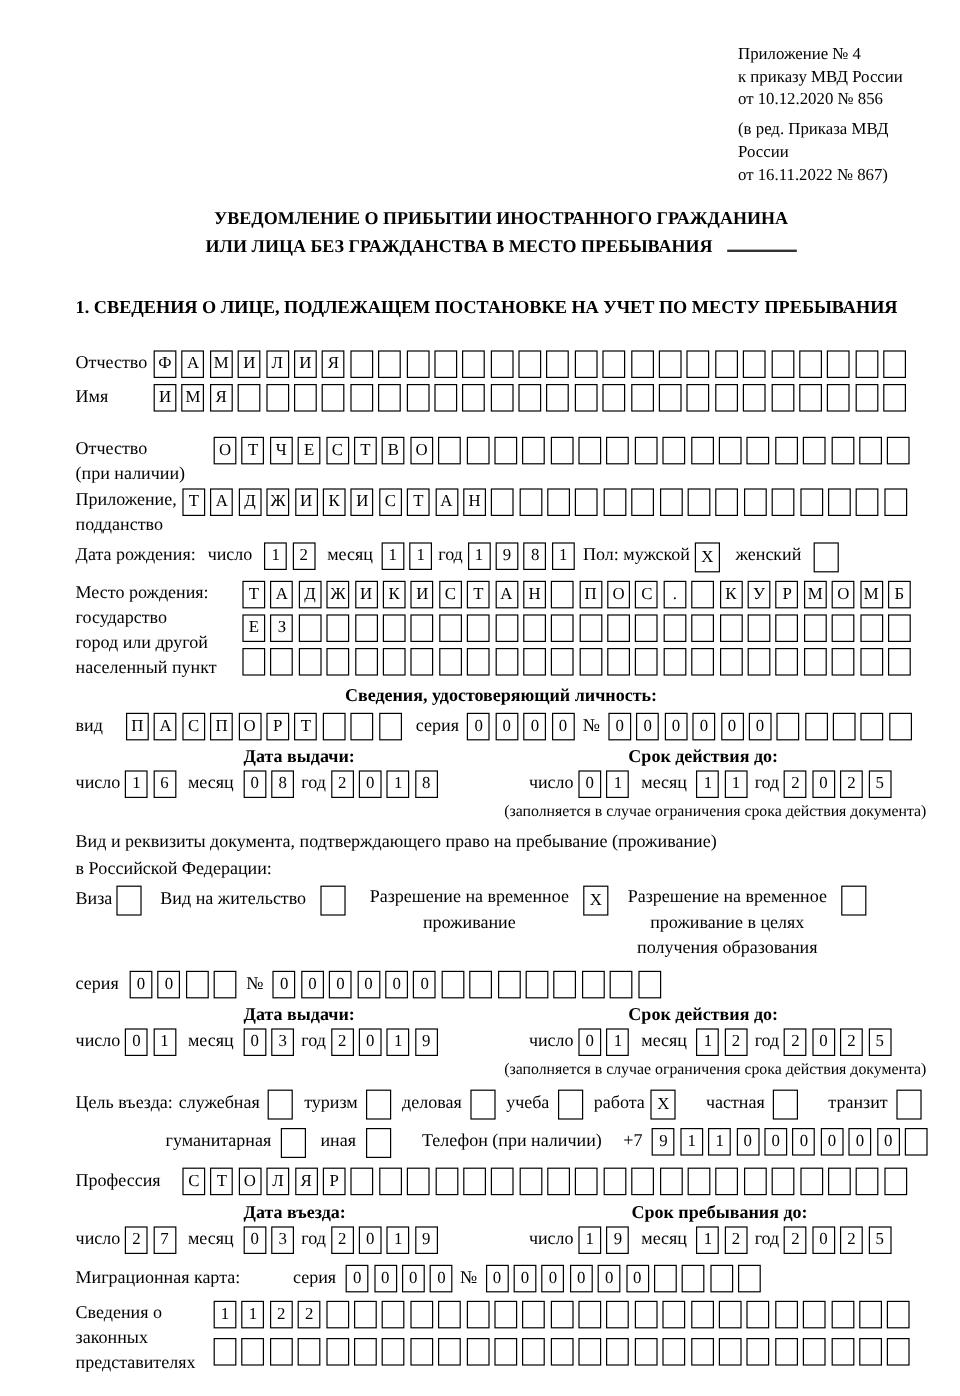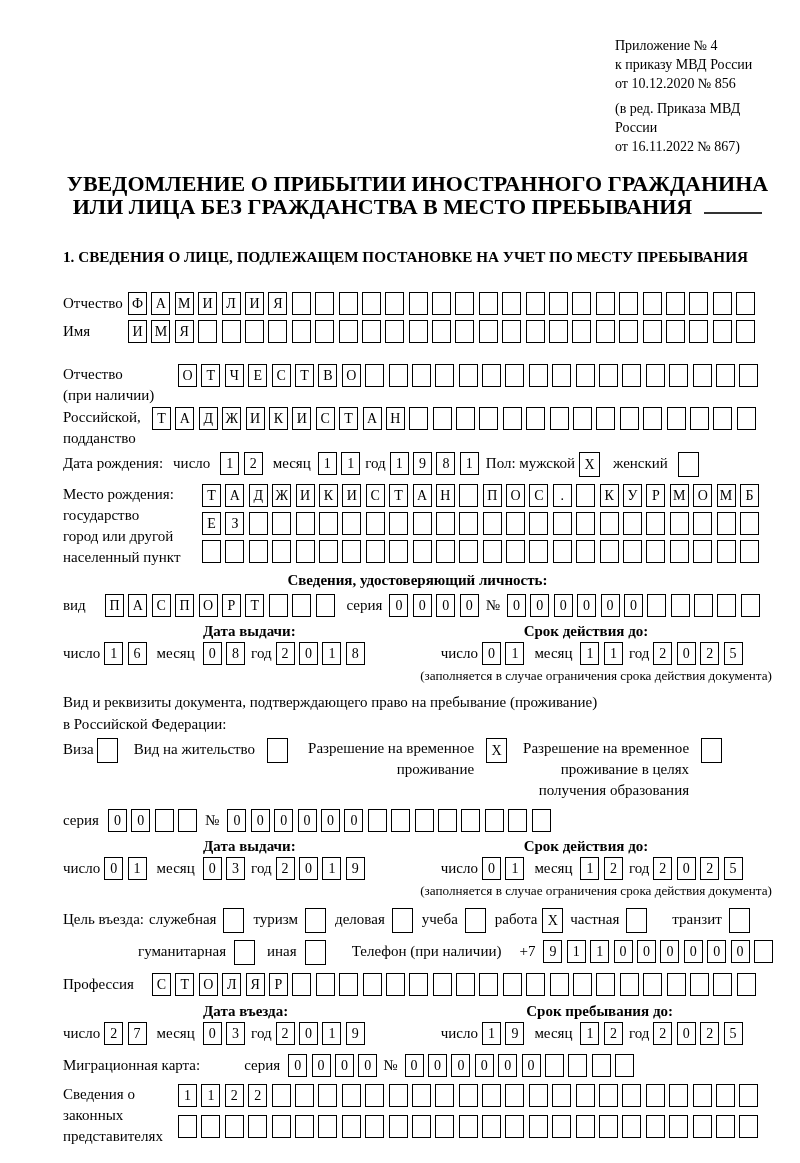--- a/index.html
+++ b/index.html
@@ -2,34 +2,34 @@
 <html><head>
 <meta charset="utf-8">
 <style>
   html,body{margin:0;padding:0;background:#fff}
   .page{position:relative;width:800px;height:1163px;box-sizing:border-box;
         padding:36px 28px 0 63px;font-family:"Liberation Serif",serif;
         font-size:15px;color:#000;overflow:hidden}
   .hdr{margin-left:552px;line-height:19px;font-size:14px}
   .hdr .g{margin-top:6px}
   .forma{text-align:right;padding-right:33px;font-weight:bold;font-size:15.5px;margin-top:24px;letter-spacing:.5px}
-  .title{text-align:center;font-weight:bold;font-size:22px;line-height:23px;margin-top:16px}
+  .title{text-align:center;font-weight:bold;font-size:15px;line-height:23px;margin-top:16px}
   .uline{display:inline-block;width:58px;border-bottom:2px solid #333;margin-left:12px}
   .sect{font-weight:bold;font-size:15.2px;margin-top:30px;white-space:nowrap;text-align:left}
   .row{display:flex;align-items:flex-start}
   .lbl{line-height:23px;flex-shrink:0}
   .lbl2{line-height:21px;flex-shrink:0}
   .cells{display:flex;flex-shrink:0}
   .cell{box-sizing:border-box;width:19px;height:23px;border:1.7px solid #000;margin-right:4.4px;
         display:flex;align-items:center;justify-content:center;font-size:14px;flex-shrink:0;background:#fff}
   .cells .cell:last-child{margin-right:0}
   .cbwrap .cell{width:21px;height:25px;margin-right:0}
   .chead{font-weight:bold;text-align:center;margin-top:4px}
   .note{font-size:13.2px;text-align:right;margin-top:3px}
-  .ctr{text-align:right;line-height:21px}
+  .ctr{text-align:center;line-height:21px}
 </style>
 </head>
 <body>
 
 <div class="page">
 
   <div class="hdr">
     <div>Приложение № 4</div>
     <div>к приказу МВД России</div>
     <div>от 10.12.2020 № 856</div>
@@ -142,21 +142,21 @@
         <span class="cell"></span>
         <span class="cell"></span>
         <span class="cell"></span>
         <span class="cell"></span>
         <span class="cell"></span>
       </div>
   </div>
 
   <div class="row" style="margin-top:1px">
     <div class="lbl2" style="width:89px">
-      <div>Российской,</div>
+      <div>Приложение,</div>
       <div>подданство</div>
     </div>
     <div class="cells">
         <span class="cell">Т</span>
         <span class="cell">А</span>
         <span class="cell">Д</span>
         <span class="cell">Ж</span>
         <span class="cell">И</span>
         <span class="cell">К</span>
         <span class="cell">И</span>
@@ -500,21 +500,21 @@
         <span class="cell"></span>
       </div>
     <span class="lbl" style="margin-left:9px">учеба</span>
     <div class="cells cbwrap" style="margin-left:7px">
         <span class="cell"></span>
       </div>
     <span class="lbl" style="margin-left:9px">работа</span>
     <div class="cells cbwrap" style="margin-left:5px">
         <span class="cell">X</span>
       </div>
-    <span class="lbl" style="margin-left:7px">частная</span>
+    <span class="lbl" style="margin-left:25px">частная</span>
     <div class="cells cbwrap" style="margin-left:7px">
         <span class="cell"></span>
       </div>
     <span class="lbl" style="margin-left:25px">транзит</span>
     <div class="cells cbwrap" style="margin-left:7px">
         <span class="cell"></span>
       </div>
   </div>
 
   <div class="row" style="margin-top:7px">

